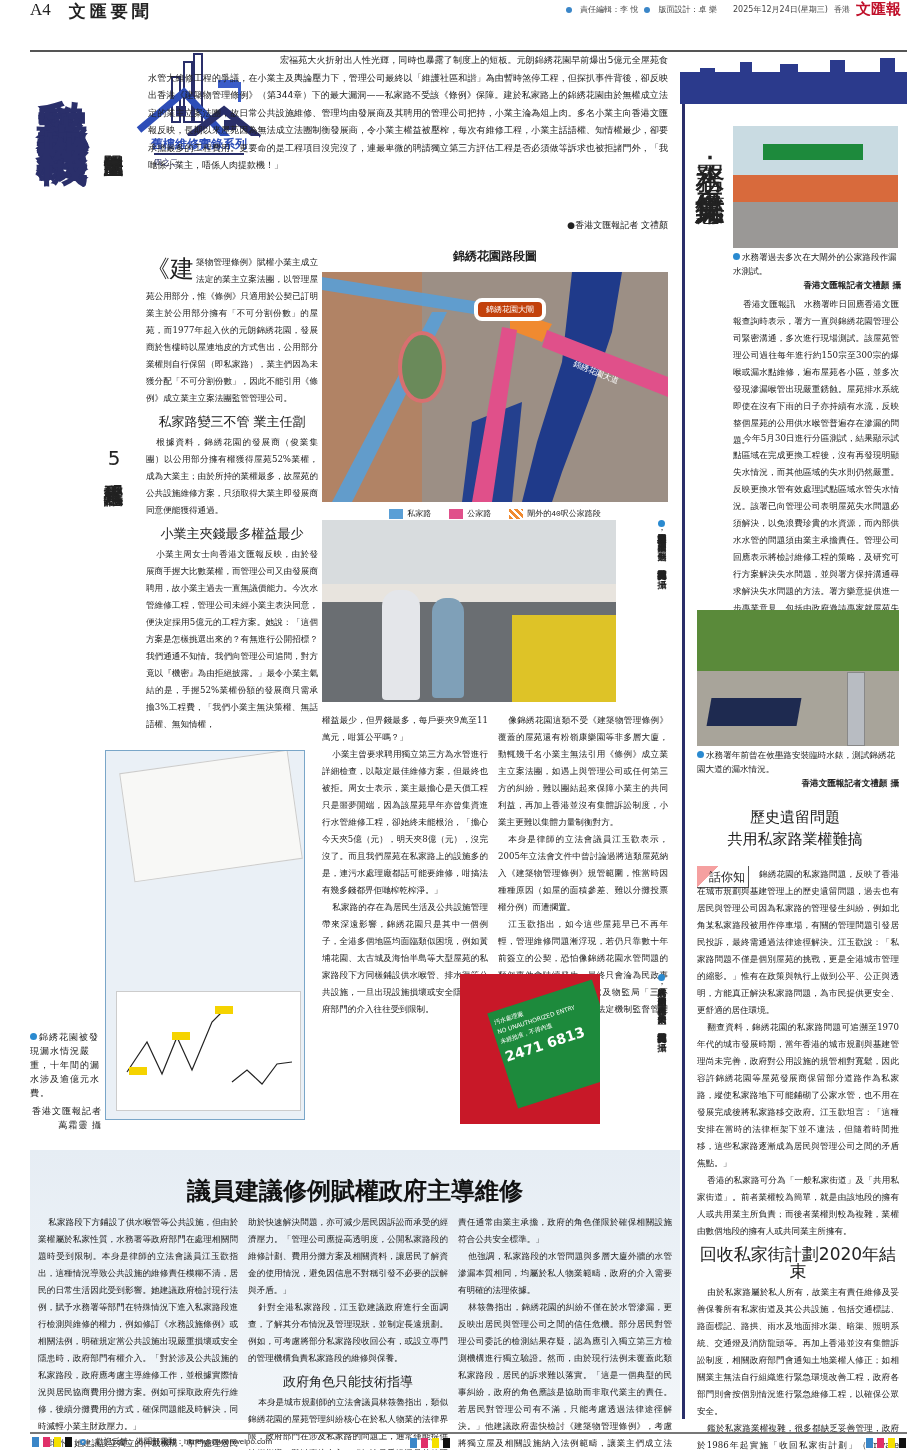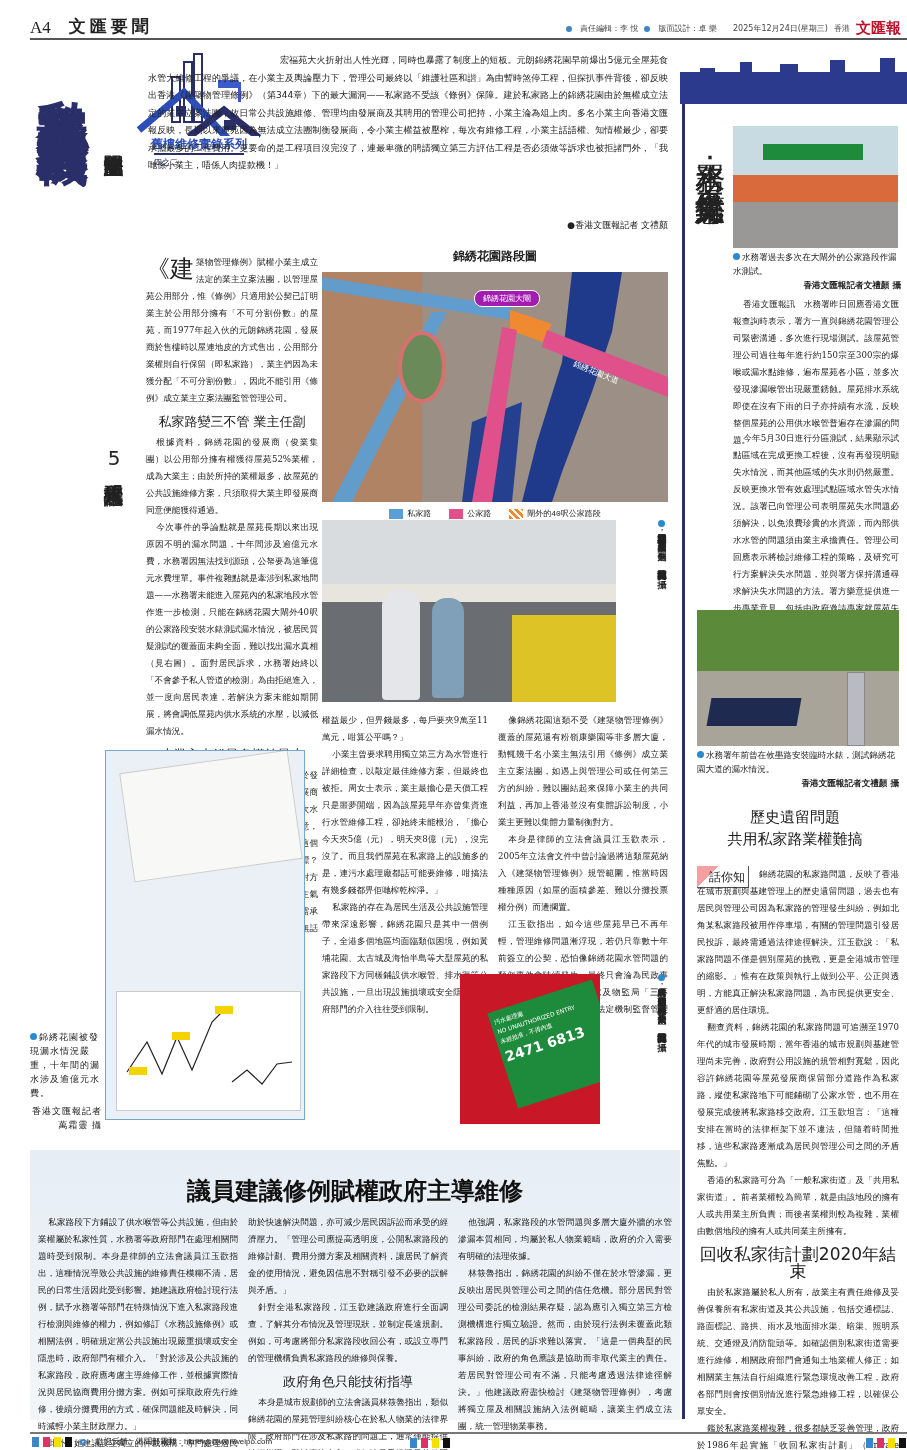--- a/index.html
+++ b/index.html
@@ -1,18 +1,18 @@
 <!DOCTYPE html>
 <html><head>
 <meta charset="utf-8">
 <style>
   *{box-sizing:border-box;margin:0;padding:0}
   body{width:907px;height:1450px;background:#fff;font-family:"DejaVu Serif","Liberation Serif",serif;color:#222;position:relative;overflow:hidden}
   .abs{position:absolute}
-  .hdr{left:30px;top:0;width:877px;height:40px;display:flex;align-items:flex-end;border-bottom:2px solid #555}
+  .hdr{left:30px;top:0;width:877px;height:52px;display:flex;align-items:flex-start;border-bottom:2px solid #555}
   .pageno{font-size:17px;font-family:"Liberation Serif",serif;margin-right:18px}
   .section{font-size:17px;font-weight:bold;letter-spacing:4px}
   .hdr-right{margin-left:auto;display:flex;align-items:center;gap:6px;font-size:8px;font-family:"DejaVu Sans",sans-serif;color:#444;padding-right:6px}
   .dot{display:inline-block;width:6px;height:6px;border-radius:50%;background:#3a86c8;margin-right:2px;vertical-align:middle}
   .brand{font-size:15px;font-weight:bold;color:#c0102a;font-family:"DejaVu Serif",serif}
   .body-text{font-size:8.6px;line-height:17px;text-align:justify;color:#222}
   .body-text p{text-indent:1.2em}
   .sub{font-family:"DejaVu Sans",sans-serif;font-size:13px;text-align:center;margin:6px 0 4px;color:#222}
   .vert{writing-mode:vertical-rl;text-orientation:upright}
   .caption{font-family:"DejaVu Sans",sans-serif;font-size:8.6px;line-height:14px;color:#222}
@@ -62,40 +62,39 @@
 <div class="abs credit" style="left:500px;top:218px;width:168px;font-size:9px">●香港文匯報記者 文禮顏</div>
 
 <div class="abs vert" style="left:30px;top:58px;height:560px;font-family:'DejaVu Serif',serif;font-size:52px;font-weight:bold;color:#2a2f6a;line-height:66px;letter-spacing:3px">私家路累小業主變人肉提款機</div>
 <div class="abs vert" style="left:100px;top:140px;height:300px;font-family:'DejaVu Sans',sans-serif;font-size:20px;color:#222;line-height:28px">條例限制無法成立業主法團</div>
 <div class="abs vert" style="left:100px;top:446px;height:260px;font-family:'DejaVu Sans',sans-serif;font-size:20px;color:#222;line-height:28px">5億元水管工程無話事權</div>
 
 <div class="abs body-text" style="left:146px;top:254px;width:172px">
   <p style="text-indent:0"><span style="font-size:24px;float:left;line-height:30px;margin-right:2px">《建</span><span>築物管理條例》賦權小業主成立法定的業主立案法團，以管理屋苑公用部分，惟《條例》只適用於公契已訂明業主於公用部分擁有「不可分割份數」的屋苑，而1977年起入伙的元朗錦綉花園，發展商於售樓時以屋連地皮的方式售出，公用部分業權則自行保留（即私家路），業主們因為未獲分配「不可分割份數」，因此不能引用《條例》成立業主立案法團監管管理公司。</span></p>
   <div class="sub">私家路變三不管 業主任劏</div>
   <p>根據資料，錦綉花園的發展商（俊業集團）以公用部分擁有權獲得屋苑52%業權，成為大業主；由於所持的業權最多，故屋苑的公共設施維修方案，只須取得大業主即發展商同意便能獲得通過。</p>
-  <p>今次事件的爭論點就是屋苑長期以來出現原因不明的漏水問題，十年間涉及逾億元水費，水務署因無法找到源頭，公帑要為這筆億元水費埋單。事件複雜點就是牽涉到私家地問題——水務署未能進入屋苑內的私家地段水管作進一步檢測，只能在錦綉花園大閘外40呎的公家路段安裝水錶測試漏水情況，被居民質疑測試的覆蓋面未夠全面，難以找出漏水真相（見右圖）。面對居民訴求，水務署始終以「不會參予私人管道的檢測」為由拒絕進入，並一度向居民表達，若解決方案未能如期開展，將會調低屋苑內供水系統的水壓，以減低漏水情況。</p>
   <div class="sub">小業主夾錢最多權益最少</div>
   <p>小業主周女士向香港文匯報反映，由於發展商手握大比數業權，而管理公司又由發展商聘用，故小業主過去一直無議價能力。今次水管維修工程，管理公司未經小業主表決同意，便決定採用5億元的工程方案。她說：「這個方案是怎樣挑選出來的？有無進行公開招標？我們通通不知情。我們向管理公司追問，對方竟以『機密』為由拒絕披露。」最令小業主氣結的是，手握52%業權份額的發展商只需承擔3%工程費，「我們小業主無決策權、無話語權、無知情權，</p>
 </div>
 
 <div class="abs" style="left:322px;top:248px;width:346px;text-align:center;font-family:'DejaVu Sans',sans-serif;font-size:12px;font-weight:bold">錦綉花園路段圖</div>
 <div class="abs photo" style="left:322px;top:272px;width:346px;height:230px;background:#8a8a88">
   <svg width="346" height="230" viewBox="0 0 346 230">
     <rect width="346" height="230" fill="#9c8f85"></rect>
     <path d="M250,0 L300,0 L290,60 L270,120 L240,200 L230,230 L200,230 L215,170 L240,90 Z" fill="#1f3a8a"></path>
     <path d="M150,150 L200,130 L190,230 L140,230 Z" fill="#24408e"></path>
     <rect x="0" y="0" width="100" height="230" fill="#c27a4a" opacity="0.55"></rect>
     <path d="M0,5 L190,35 L190,48 L0,18 Z" fill="#5a9fd6" opacity="0.9"></path>
     <path d="M110,40 L125,40 L30,230 L10,230 Z" fill="#5a9fd6" opacity="0.9"></path>
     <path d="M188,38 L230,52 L220,70 L188,58 Z" fill="#f08a30"></path>
     <path d="M225,58 L346,105 L346,125 L220,75 Z" fill="#e0508a"></path>
     <path d="M180,55 L195,58 L170,230 L150,230 Z" fill="#e0508a"></path>
     <ellipse cx="100" cy="95" rx="22" ry="34" fill="#6a8a5a" stroke="#d87070" stroke-width="4"></ellipse>
   </svg>
-  <div class="abs" style="left:152px;top:18px;background:#a21caf;color:#fff;font-family:'DejaVu Sans',sans-serif;font-size:8px;padding:2px 8px;border-radius:8px;border:1px solid #ffffff">錦綉花園大閘</div>
+  <div class="abs" style="left:152px;top:26px;background:#c2410c;color:#fff;font-family:'DejaVu Sans',sans-serif;font-size:8px;padding:2px 8px;border-radius:8px;border:4px solid #ffffff">錦綉花園大閘</div>
   <div class="abs" style="left:250px;top:95px;color:#fff;font-family:'DejaVu Sans',sans-serif;font-size:8px;transform:rotate(22deg)">錦綉花園大道</div>
 </div>
 <div class="abs legend" style="left:322px;top:505px;width:346px">
   <span><span class="sw" style="background:#5a9fd6"></span><span>私家路</span></span>
   <span><span class="sw" style="background:#e0508a"></span><span>公家路</span></span>
   <span><span class="sw" style="background:repeating-linear-gradient(45deg,#f08a30 0 3px,#fff 3px 5px)"></span><span>閘外的40呎公家路段</span></span>
 </div>
 
 <div class="abs photo" style="left:322px;top:520px;width:294px;height:182px;background:linear-gradient(#d8dcde 0 35%,#e8e4de 35% 45%,#6a6e72 45%)">
   <div class="abs" style="left:60px;top:70px;width:38px;height:110px;background:#e4e6ea;border-radius:16px 16px 4px 4px"></div>
@@ -182,37 +181,38 @@
 <div class="abs" style="left:690px;top:806px;width:210px;text-align:center;font-family:'DejaVu Sans',sans-serif;font-size:15px;line-height:22px">
   <div>歷史遺留問題</div>
   <div>共用私家路業權難搞</div>
 </div>
 <div class="abs" style="left:697px;top:866px;width:52px;height:22px;border-right:1px solid #555;border-bottom:1px solid #555;font-family:'DejaVu Sans',sans-serif;font-size:12px;line-height:22px;padding-left:12px;background:linear-gradient(135deg,#f5a0a0 0 30%,transparent 30%)">話你知</div>
 <div class="abs body-text" style="left:697px;top:866px;width:202px">
   <p style="text-indent:62px">錦綉花園的私家路問題，反映了香港在城市規劃與基建管理上的歷史遺留問題，過去也有居民與管理公司因為私家路的管理發生糾紛，例如北角某私家路段被用作停車場，有關的管理問題引發居民投訴，最終需通過法律途徑解決。江玉歡說：「私家路問題不僅是個別屋苑的挑戰，更是全港城市管理的縮影。」惟有在政策與執行上做到公平、公正與透明，方能真正解決私家路問題，為市民提供更安全、更舒適的居住環境。</p>
   <p>翻查資料，錦綉花園的私家路問題可追溯至1970年代的城市發展時期，當年香港的城市規劃與基建管理尚未完善，政府對公用設施的規管相對寬鬆，因此容許錦綉花園等屋苑發展商保留部分道路作為私家路，縱使私家路地下可能鋪砌了公家水管，也不用在發展完成後將私家路移交政府。江玉歡坦言：「這種安排在當時的法律框架下並不違法，但隨着時間推移，這些私家路逐漸成為居民與管理公司之間的矛盾焦點。」</p>
   <p>香港的私家路可分為「一般私家街道」及「共用私家街道」。前者業權較為簡單，就是由該地段的擁有人或共用業主所負責；而後者業權則較為複雜，業權由數個地段的擁有人或共同業主所擁有。</p>
   <div class="sub" style="font-size:17px">回收私家街計劃2020年結束</div>
-  <p>由於私家路屬於私人所有，故業主有責任維修及妥善保養所有私家街道及其公共設施，包括交通標誌、路面標記、路拱、雨水及地面排水渠、暗渠、照明系統、交通燈及消防龍頭等。如確認個別私家街道需要進行維修，相關政府部門會通知土地業權人修正；如相關業主無法自行組織進行緊急環境改善工程，政府各部門則會按個別情況進行緊急維修工程，以確保公眾安全。</p>
+  <p>由於私家路屬於私人所有，故業主有責任維修及妥善保養所有私家街道及其公共設施，包括交通標誌、路面標記、路拱、雨水及地面排水渠、暗渠、照明系統、交通燈及消防龍頭等。再加上香港並沒有集體訴訟制度，相關政府部門會通知土地業權人修正；如相關業主無法自行組織進行緊急環境改善工程，政府各部門則會按個別情況進行緊急維修工程，以確保公眾安全。</p>
   <p>鑑於私家路業權複雜，很多都缺乏妥善管理，政府於1986年起實施「收回私家街計劃」（Private Street Resumption Programme）。1986至1995年間，政府將市區內共166條私家街列入收回計劃中；至2000年，其中70條街道已經收回並完成修葺，2020年12月正式結束該項收回計劃。</p>
 </div>
 
 <div class="abs" style="left:30px;top:1150px;width:650px;height:270px;background:linear-gradient(#e6edf4,#f2f6f9)"></div>
 <div class="abs" style="left:30px;top:1175px;width:650px;text-align:center;font-family:Liberation Sans, sans-serif;font-size:24px;font-weight:bold;color:#111">議員建議修例賦權政府主導維修</div>
 <div class="abs body-text" style="left:38px;top:1214px;width:200px">
   <p>私家路段下方鋪設了供水喉管等公共設施，但由於業權屬於私家性質，水務署等政府部門在處理相關問題時受到限制。本身是律師的立法會議員江玉歡指出，這種情況導致公共設施的維修責任模糊不清，居民的日常生活因此受到影響。她建議政府檢討現行法例，賦予水務署等部門在特殊情況下進入私家路段進行檢測與維修的權力，例如修訂《水務設施條例》或相關法例，明確規定當公共設施出現嚴重損壞或安全隱患時，政府部門有權介入。「對於涉及公共設施的私家路段，政府應考慮主導維修工作，並根據實際情況與居民協商費用分攤方案。例如可採取政府先行維修，後續分攤費用的方式，確保問題能及時解決，同時減輕小業主財政壓力。」</p>
   <p>此外，她建議設立獨立的仲裁機構，專門處理居民與管理公司或發展商之間的糾紛。這不僅有</p>
 </div>
 <div class="abs body-text" style="left:248px;top:1214px;width:200px">
   <p style="text-indent:0">助於快速解決問題，亦可減少居民因訴訟而承受的經濟壓力。「管理公司應提高透明度，公開私家路段的維修計劃、費用分攤方案及相關資料，讓居民了解資金的使用情況，避免因信息不對稱引發不必要的誤解與矛盾。」</p>
   <p>針對全港私家路段，江玉歡建議政府進行全面調查，了解其分布情況及管理現狀，並制定長遠規劃。例如，可考慮將部分私家路段收回公有，或設立專門的管理機構負責私家路段的維修與保養。</p>
   <div class="sub">政府角色只能技術指導</div>
   <p>本身是城市規劃師的立法會議員林筱魯指出，類似錦綉花園的屋苑管理糾紛核心在於私人物業的法律界限，政府部門在涉及私家路的問題上，通常僅能提供技術指導，難以直接介入。「無論是香港還是其他國家地區，私人物業的維修保養</p>
 </div>
 <div class="abs body-text" style="left:458px;top:1214px;width:214px">
+  <p style="text-indent:0">責任通常由業主承擔，政府的角色僅限於確保相關設施符合公共安全標準。」</p>
   <p>他強調，私家路段的水管問題與多層大廈外牆的水管滲漏本質相同，均屬於私人物業範疇，政府的介入需要有明確的法理依據。</p>
   <p>林筱魯指出，錦綉花園的糾紛不僅在於水管滲漏，更反映出居民與管理公司之間的信任危機。部分居民對管理公司委託的檢測結果存疑，認為應引入獨立第三方檢測機構進行獨立驗證。然而，由於現行法例未覆蓋此類私家路段，居民的訴求難以落實。「這是一個典型的民事糾紛，政府的角色應該是協助而非取代業主的責任。若居民對管理公司有不滿，只能考慮透過法律途徑解決。」他建議政府盡快檢討《建築物管理條例》，考慮將獨立屋及相關設施納入法例範疇，讓業主們成立法團，統一管理物業事務。</p>
 </div>
 
 <div class="abs" style="left:30px;top:1432px;width:877px;border-top:2px solid #777"></div>
 <div class="abs" style="left:32px;top:1436px;display:flex;align-items:center;gap:8px;font-family:Liberation Sans, sans-serif;font-size:8px">
   <div class="cmyk">
     <span style="background:#3a86c8"></span>
       <span style="background:#e0306a"></span>
       <span style="background:#f5e000"></span>

